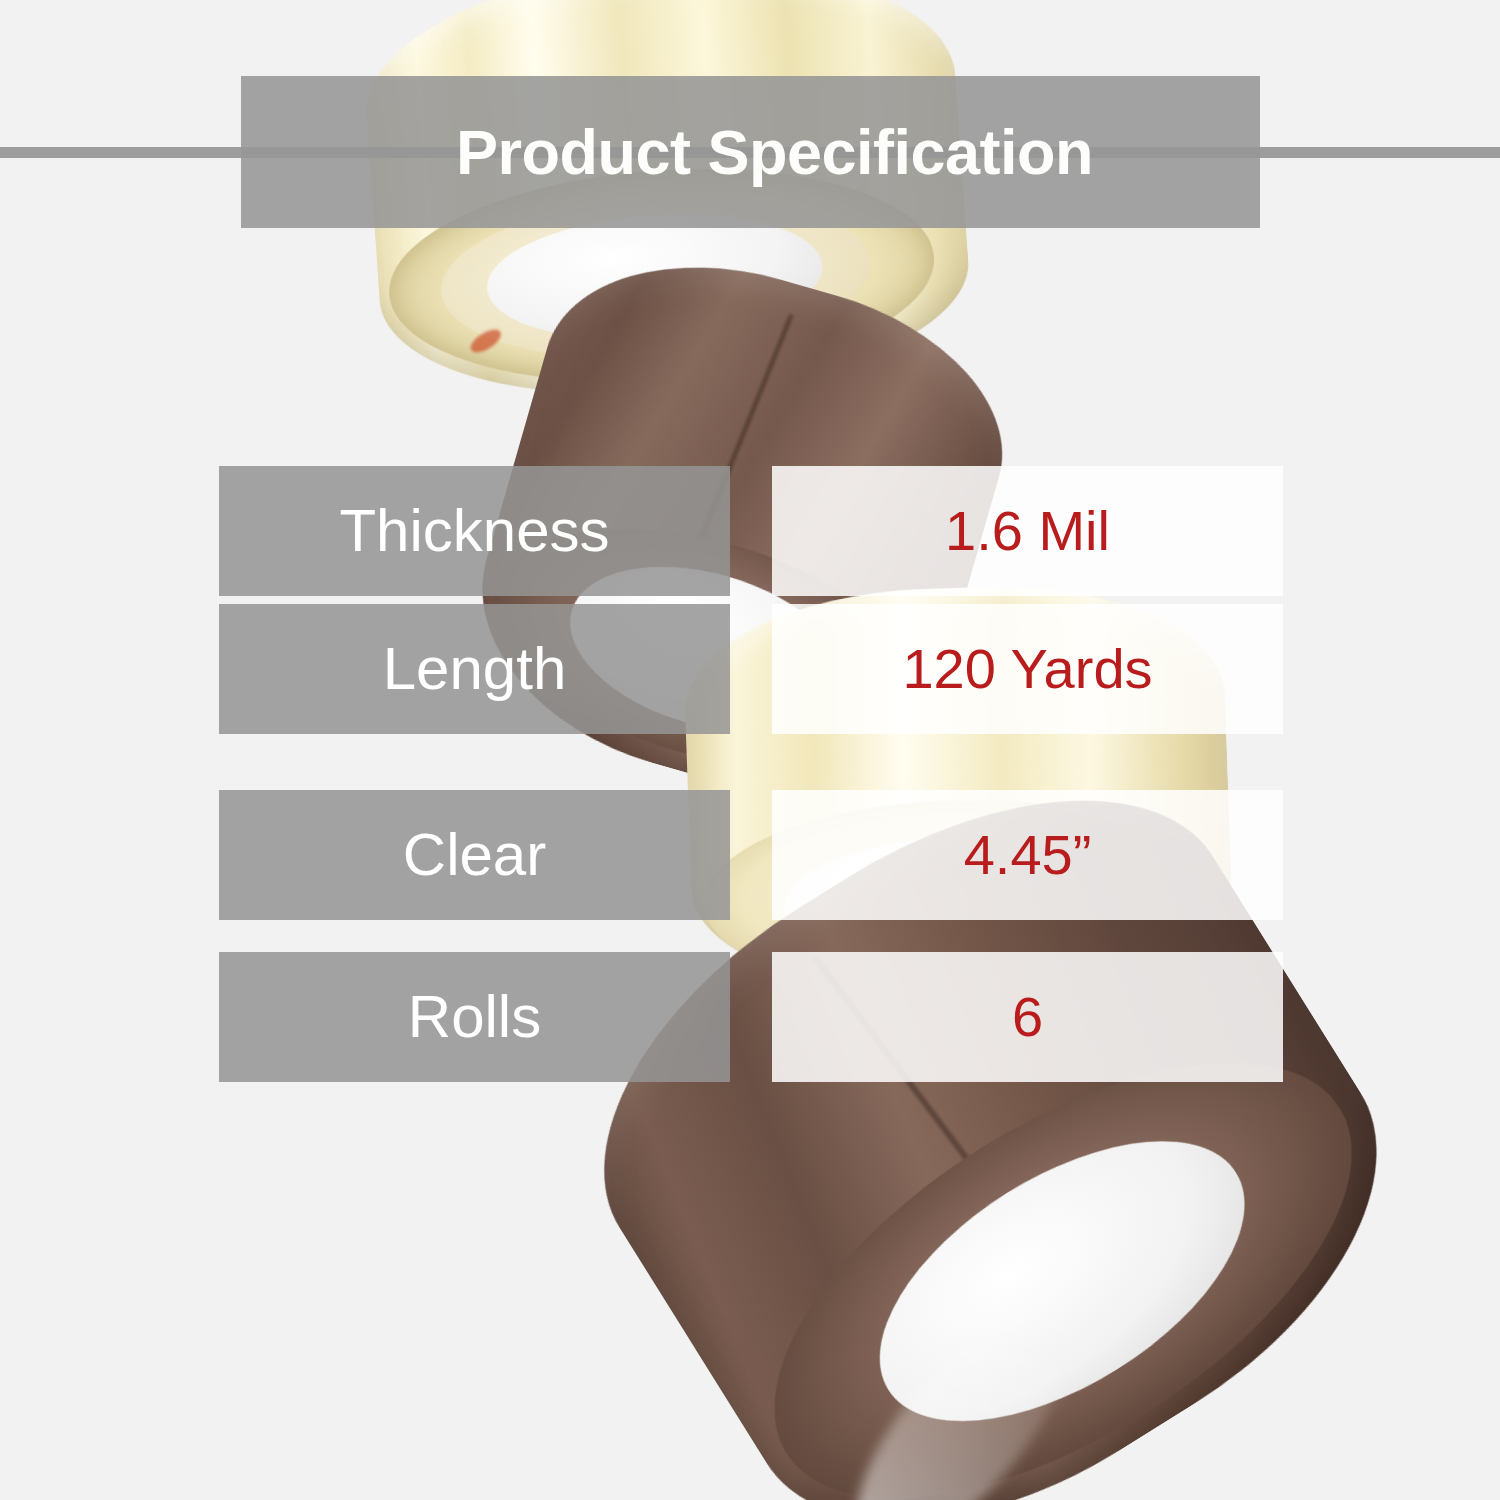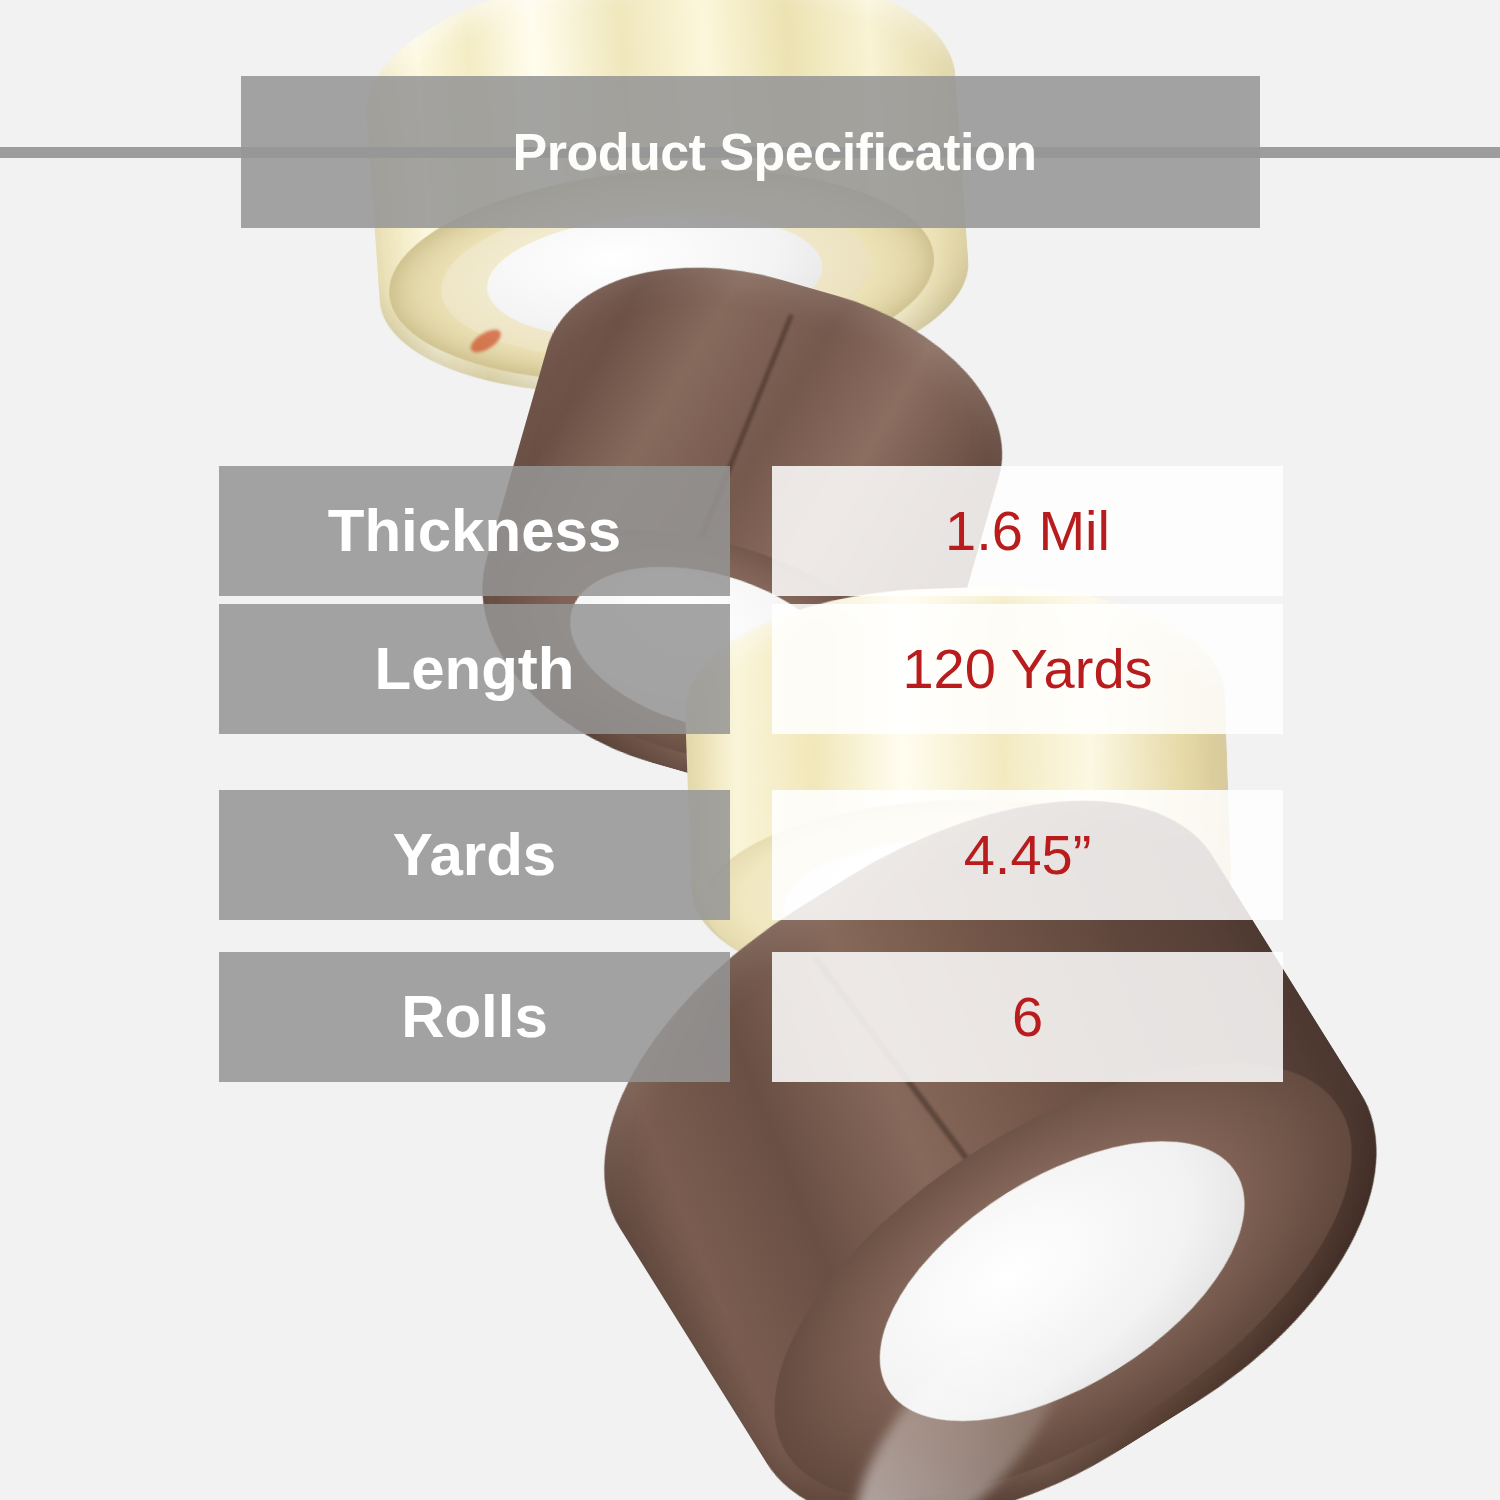--- a/index.html
+++ b/index.html
@@ -207,21 +207,21 @@
   .title-banner {
     position: absolute;
     left: 241px; top: 76px;
     width: 1019px; height: 152px;
     background: rgba(150,150,150,.88);
     display: flex;
     align-items: center;
     justify-content: center;
   }
   .title-text {
-    font-size: 52px;
+    font-size: 63px;
     font-weight: bold;
     color: #fdfdfb;
     letter-spacing: -0.5px;
     line-height: 1;
     white-space: nowrap;
     margin-left: 48px;
   }
 
   
   .spec-table {
@@ -239,21 +239,21 @@
     position: absolute;
     left: 219px; top: 0;
     width: 511px; height: 130px;
     background: rgba(149,149,149,.86);
     display: flex;
     align-items: center;
     justify-content: center;
   }
   .spec-label-text {
     font-size: 60px;
-    font-weight: 700;
+    font-weight: 400;
     color: #ffffff;
     line-height: 1;
     white-space: nowrap;
   }
   .spec-value-box {
     position: absolute;
     left: 772px; top: 0;
     width: 511px; height: 130px;
     background: rgba(255,255,255,.85);
     display: flex;
@@ -332,21 +332,21 @@
       <div class="spec-label-box">
         <span class="spec-label-text">Length</span>
       </div>
       <div class="spec-value-box">
         <span class="spec-value-text">120 Yards</span>
       </div>
     </div>
 
     <div class="spec-row r2">
       <div class="spec-label-box">
-        <span class="spec-label-text">Yards</span>
+        <span class="spec-label-text">Clear</span>
       </div>
       <div class="spec-value-box">
         <span class="spec-value-text">4.45”</span>
       </div>
     </div>
 
     <div class="spec-row r3">
       <div class="spec-label-box">
         <span class="spec-label-text">Rolls</span>
       </div>

